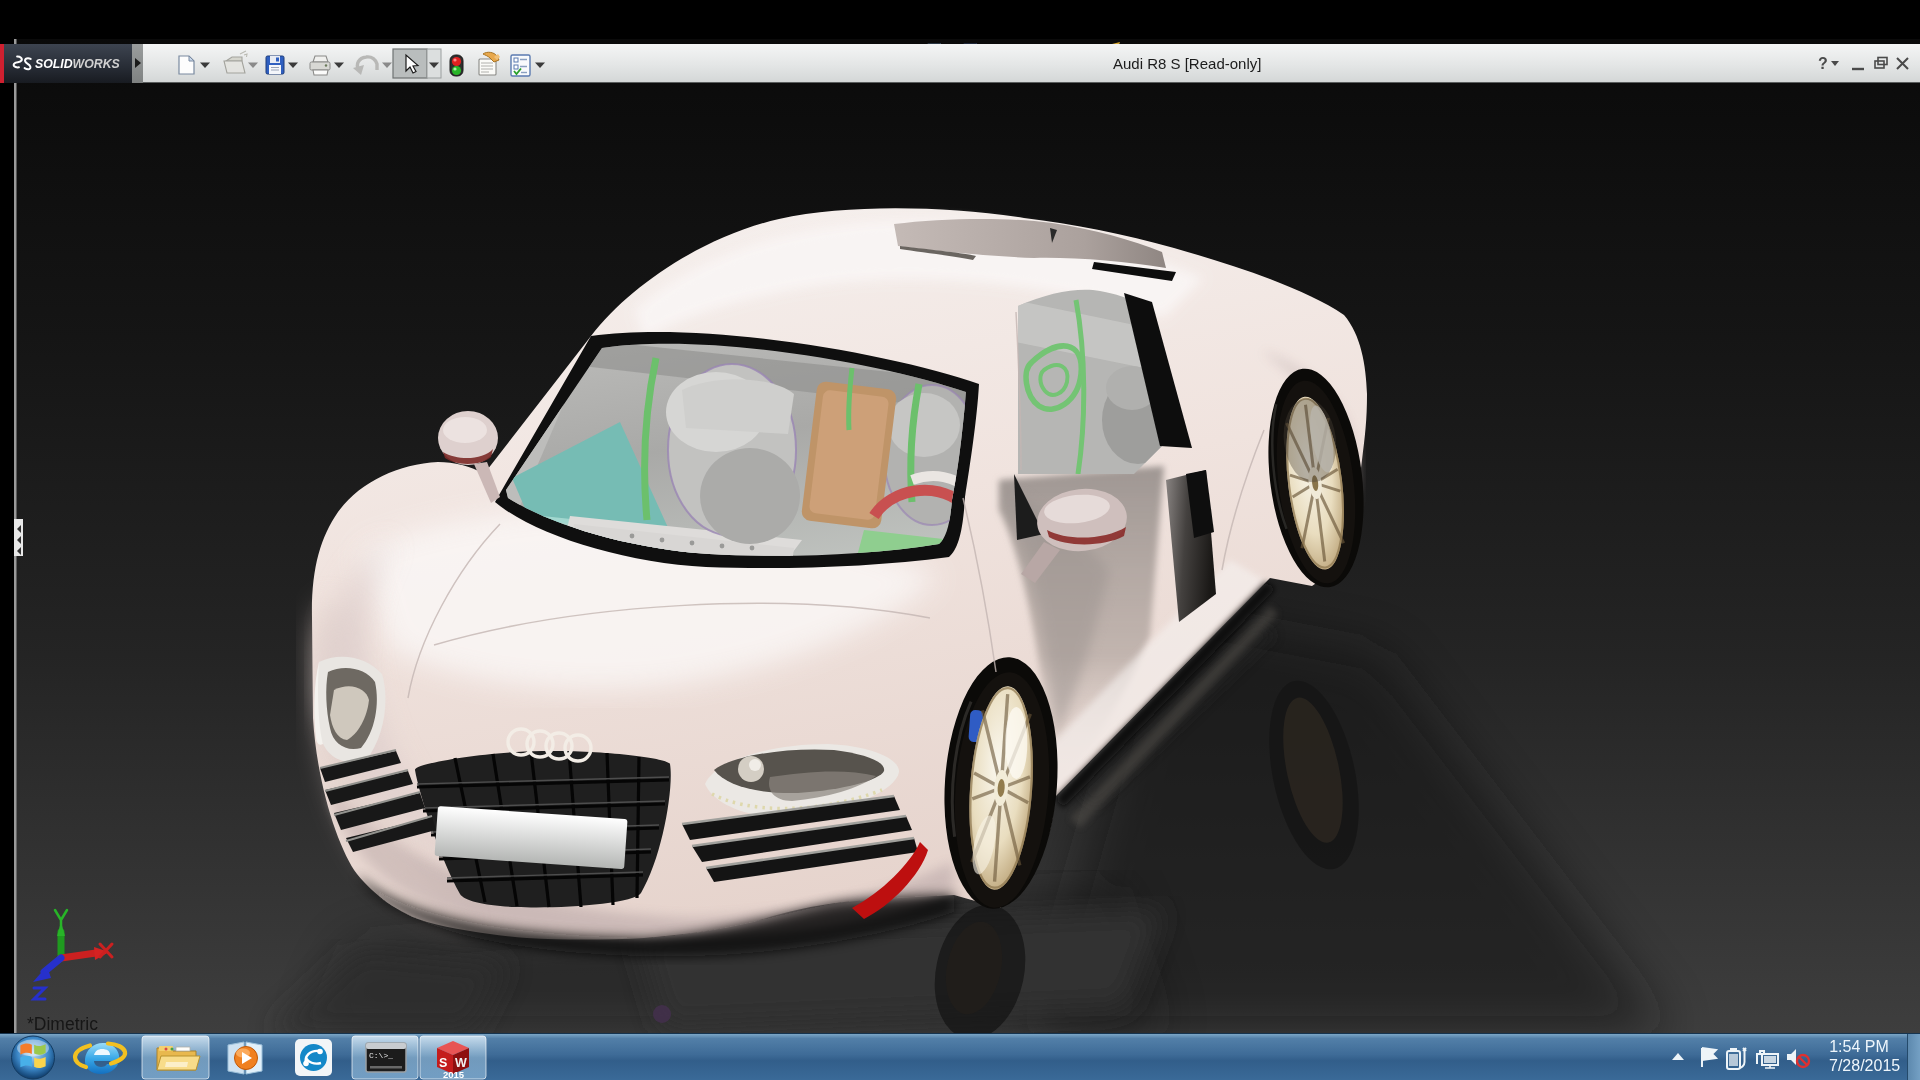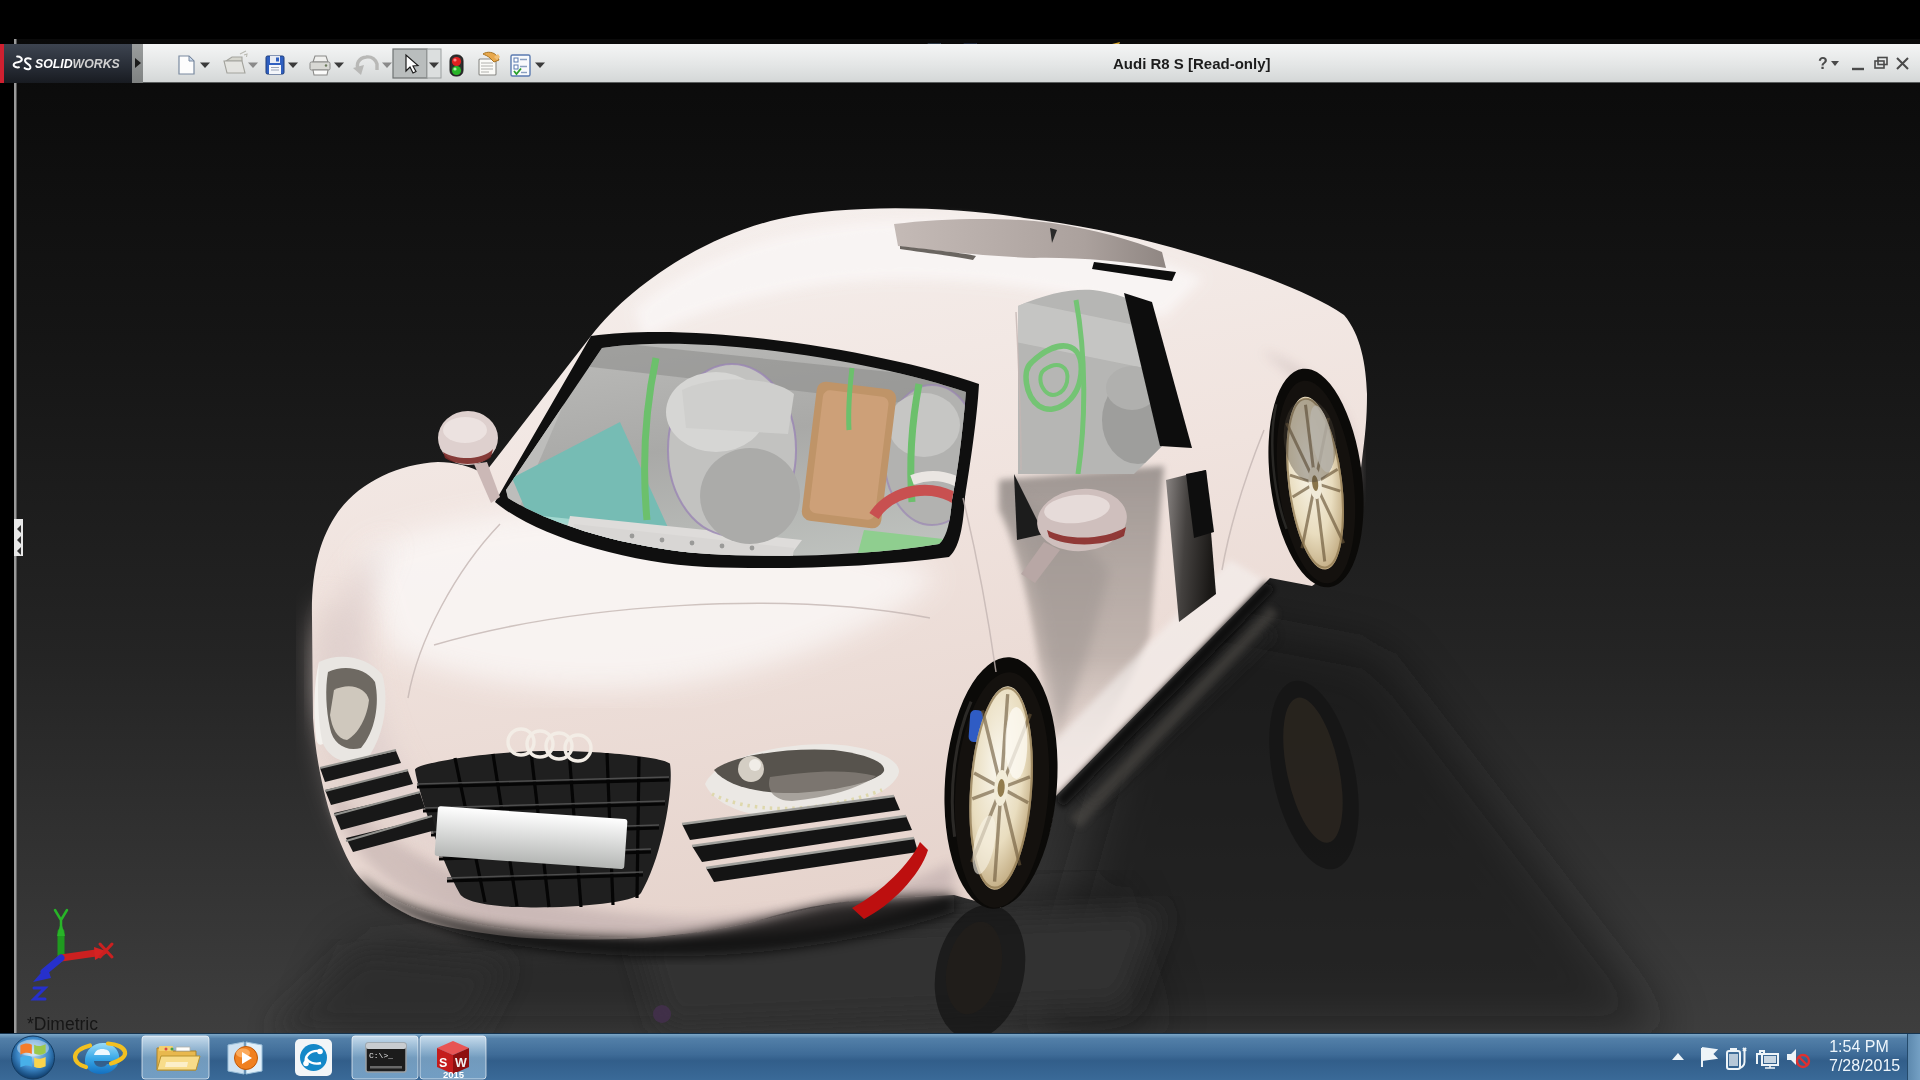--- a/index.html
+++ b/index.html
@@ -4,21 +4,21 @@
 <style>
 * { margin:0; padding:0; box-sizing:border-box; }
 html,body { width:1920px; height:1080px; overflow:hidden; background:#000; font-family:"Liberation Sans", sans-serif; }
 #toolbar { position:absolute; left:0; top:0; width:1920px; height:39px;
   background:linear-gradient(#f4f5f5, #e4e6e6 55%, #d4d7d7); border-bottom:1px solid #5a5d5d;margin-top:44px; }
 #redstrip { position:absolute; left:0; top:0; width:4px; height:39px; background:#cf2030; }
 #logoblock { position:absolute; left:4px; top:0; width:128px; height:39px;
   background:linear-gradient(#3d4450, #272c35 60%, #181b21); }
 #logotail { position:absolute; left:132px; top:0; width:11px; height:39px; background:linear-gradient(#9a9d9d,#7e8181); }
 .flyarrow { position:absolute; left:135px; top:14px; width:0; height:0; border-left:6px solid #1a1a1a; border-top:5px solid transparent; border-bottom:5px solid transparent; }
-#title { position:absolute; left:1113px; top:11px; font-size:15px; color:#1c1c1c;font-weight:bold; }
+#title { position:absolute; left:1113px; top:11px; font-size:15px; color:#1c1c1c; }
 #viewport { position:absolute; left:14px; top:39px; width:1920px; height:994px; background:#111; }
 #vpsvg { position:absolute; left:0; top:0; }
 #taskbar { position:absolute; left:0; top:1033px; width:1920px; height:47px;
   background:linear-gradient(#7ba6c6 0%, #527fa8 10%, #3e6b97 45%, #325e8a 58%, #3a6a98 100%); border-top:1px solid #16344f;padding-left:32px; }
 .clock { position:absolute; right:31px; top:4px; width:60px; text-align:center; color:#eef6fc; font-size:16px; line-height:18.5px; }
 #showdesk { position:absolute; right:0; top:1034px; width:13px; height:46px; background:linear-gradient(90deg,#5d89ae,#74a0c4); border-left:1px solid #244a6b; }
 </style>
 </head>
 <body>
 

